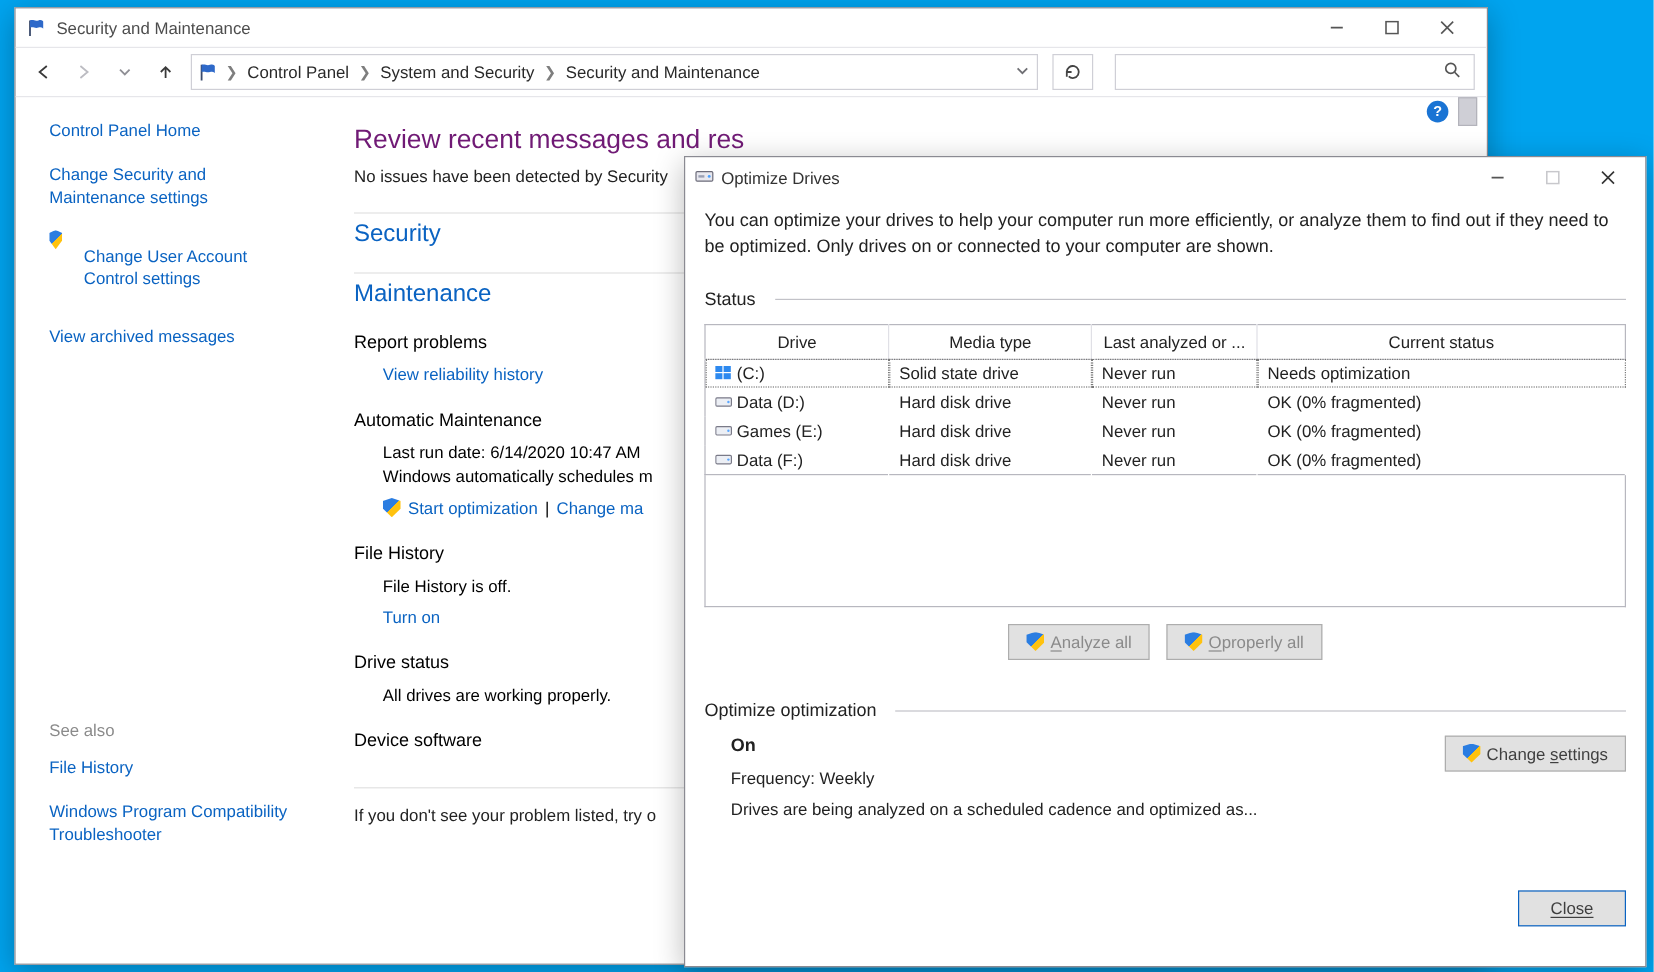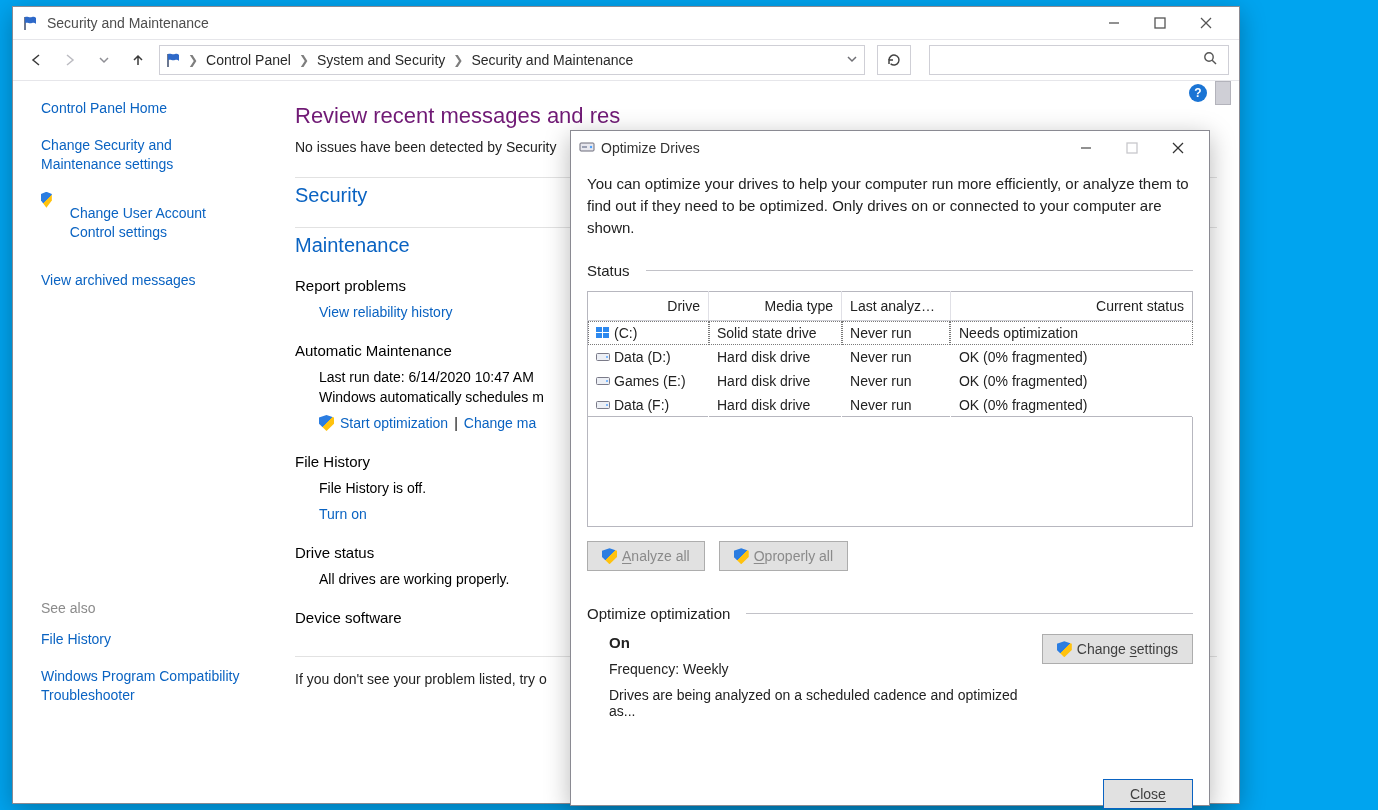--- a/index.html
+++ b/index.html
@@ -48,43 +48,43 @@
   .circle-help{width:18px;height:18px;border-radius:50%;background:#1a74d4;color:#fff;font-size:12px;font-weight:700;display:flex;align-items:center;justify-content:center}
   .vscroll{width:16px;height:24px;background:#cfcfd6;border:1px solid #b3b3bb}
 
   h2.page-h{color:#701a75;font-weight:400;font-size:22px;margin:12px 0 10px}
   .section-title{color:var(--blue-section);font-size:20px;font-weight:400;padding:6px 0;border-top:1px solid #e2e2e2;margin-top:14px}
   .sub-hdr{font-size:15px;color:#000;margin-top:14px}
   .sub-link{color:var(--link);display:block;margin:10px 0 0 24px;text-decoration:none}
   .plain{color:#000;margin:10px 0 0 24px}
 
   
-  .od-window{left:570px;top:130px;width:640px;height:676px;}
+  .od-window{left:570px;top:130px;width:802px;height:676px;}
   .od-title{height:34px;display:flex;align-items:center;padding:0 8px;color:#333}
   .od-title .lbl{margin-left:6px}
   .od-title-ctrls{margin-left:auto;display:flex;gap:0}
 
   .od-body{padding:8px 16px 12px 16px}
   .intro{font-size:15px;line-height:1.45;color:#222}
   .status-hdr{display:flex;align-items:center;margin-top:24px;font-size:15px}
   .status-hdr .rule{flex:1;height:1px;background:#c2c2c8;margin-left:16px}
 
   table.drives{width:100%;border:1px solid #b7b7bf;border-collapse:collapse;margin-top:12px;table-layout:fixed}
-  table.drives th{font-weight:400;text-align:right;padding:6px 8px;border-bottom:1px solid #d0d0d6;border-right:1px solid #e0e0e6;font-size:14px;background:#fff;white-space:nowrap;overflow:hidden;text-overflow:ellipsis}
+  table.drives th{font-weight:400;text-align:center;padding:6px 8px;border-bottom:1px solid #d0d0d6;border-right:1px solid #e0e0e6;font-size:14px;background:#fff;white-space:nowrap;overflow:hidden;text-overflow:ellipsis}
   table.drives th:last-child{border-right:none}
   table.drives td{padding:3px 8px;font-size:14px;border-right:1px solid transparent;white-space:nowrap}
   table.drives tr.sel td{outline:1px dotted #7a7a7a;outline-offset:-1px;}
   table.drives tbody tr{height:24px}
   table.drives colgroup .c1{width:20%}
   table.drives colgroup .c2{width:22%}
   table.drives colgroup .c3{width:18%}
   table.drives colgroup .c4{width:40%}
   .dricon{display:inline-block;width:14px;height:12px;vertical-align:-1px;margin-right:4px}
 
-  .btn-row{display:flex;justify-content:flex-start;gap:14px;margin-top:14px}
+  .btn-row{display:flex;justify-content:center;gap:14px;margin-top:14px}
 
   .winbtn{height:30px;min-width:100px;padding:0 14px;border:1px solid var(--btn-grey-border);background:var(--btn-grey);display:inline-flex;align-items:center;justify-content:center;gap:5px;font-size:14px;color:#3f3f3f}
   .winbtn.dim{color:#8a8a8a}
   .winbtn .ul{text-decoration:underline;text-underline-offset:2px}
 
   .sched-hdr{display:flex;align-items:center;margin-top:34px;font-size:15px}
   .sched-hdr .rule{flex:1;height:1px;background:#c2c2c8;margin-left:16px}
 
   .sched-body{display:flex;margin-top:12px}
   .sched-text{flex:1;padding-left:22px}

